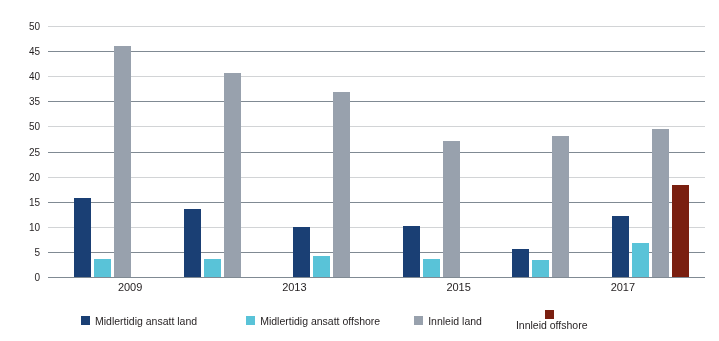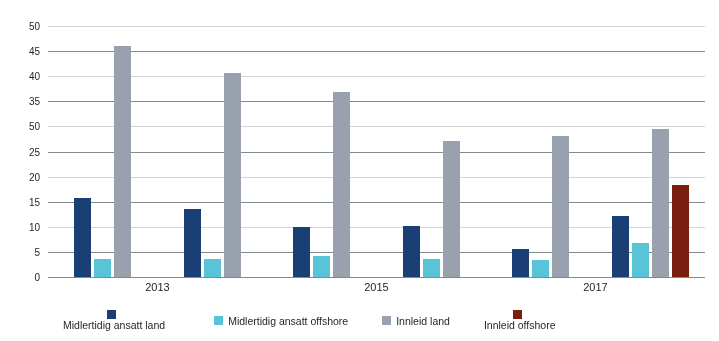--- a/index.html
+++ b/index.html
@@ -113,21 +113,21 @@
     top: 310px;
     width: 657px;
     display: flex;
     align-items: center;
   }
   .legend-item {
     display: flex;
     align-items: center;
     white-space: nowrap;
   }
-  .legend-item.i0 { margin-left: 15px; flex-direction: column; }
+  .legend-item.i0 { margin-left: 33px; }
   .legend-item.i1 { margin-left: 49px; text-align: right; }
   .legend-item.i2 { margin-left: 34px; align-items: center; }
   .legend-item.i3 { margin-left: 34px; flex-direction: column; }
   .legend-swatch {
     width: 9px;
     height: 9px;
     margin-right: 5px;
     flex: none;
   }
   .legend-label {
@@ -198,20 +198,21 @@
           <div class="bar" style="height: 61.244px; background: rgb(26, 63, 116);"></div>
           <div class="bar" style="height: 34.136px; background: rgb(89, 195, 216);"></div>
           <div class="bar" style="height: 147.588px; background: rgb(152, 161, 173);"></div>
           <div class="bar" style="height: 92.368px; background: rgb(122, 31, 16);"></div>
         </div>
       </div>
     <div class="axis-baseline"></div>
   </div>
 
   <div class="x-labels">
+      <div class="x-label">2009</div>
       <div class="x-label">2013</div>
       <div class="x-label">2015</div>
       <div class="x-label">2017</div>
     </div>
 
   <div class="legend">
       <div class="legend-item i0">
         <span class="legend-swatch" style="background: rgb(26, 63, 116);"></span>
         <span class="legend-label">Midlertidig ansatt land</span>
       </div>

